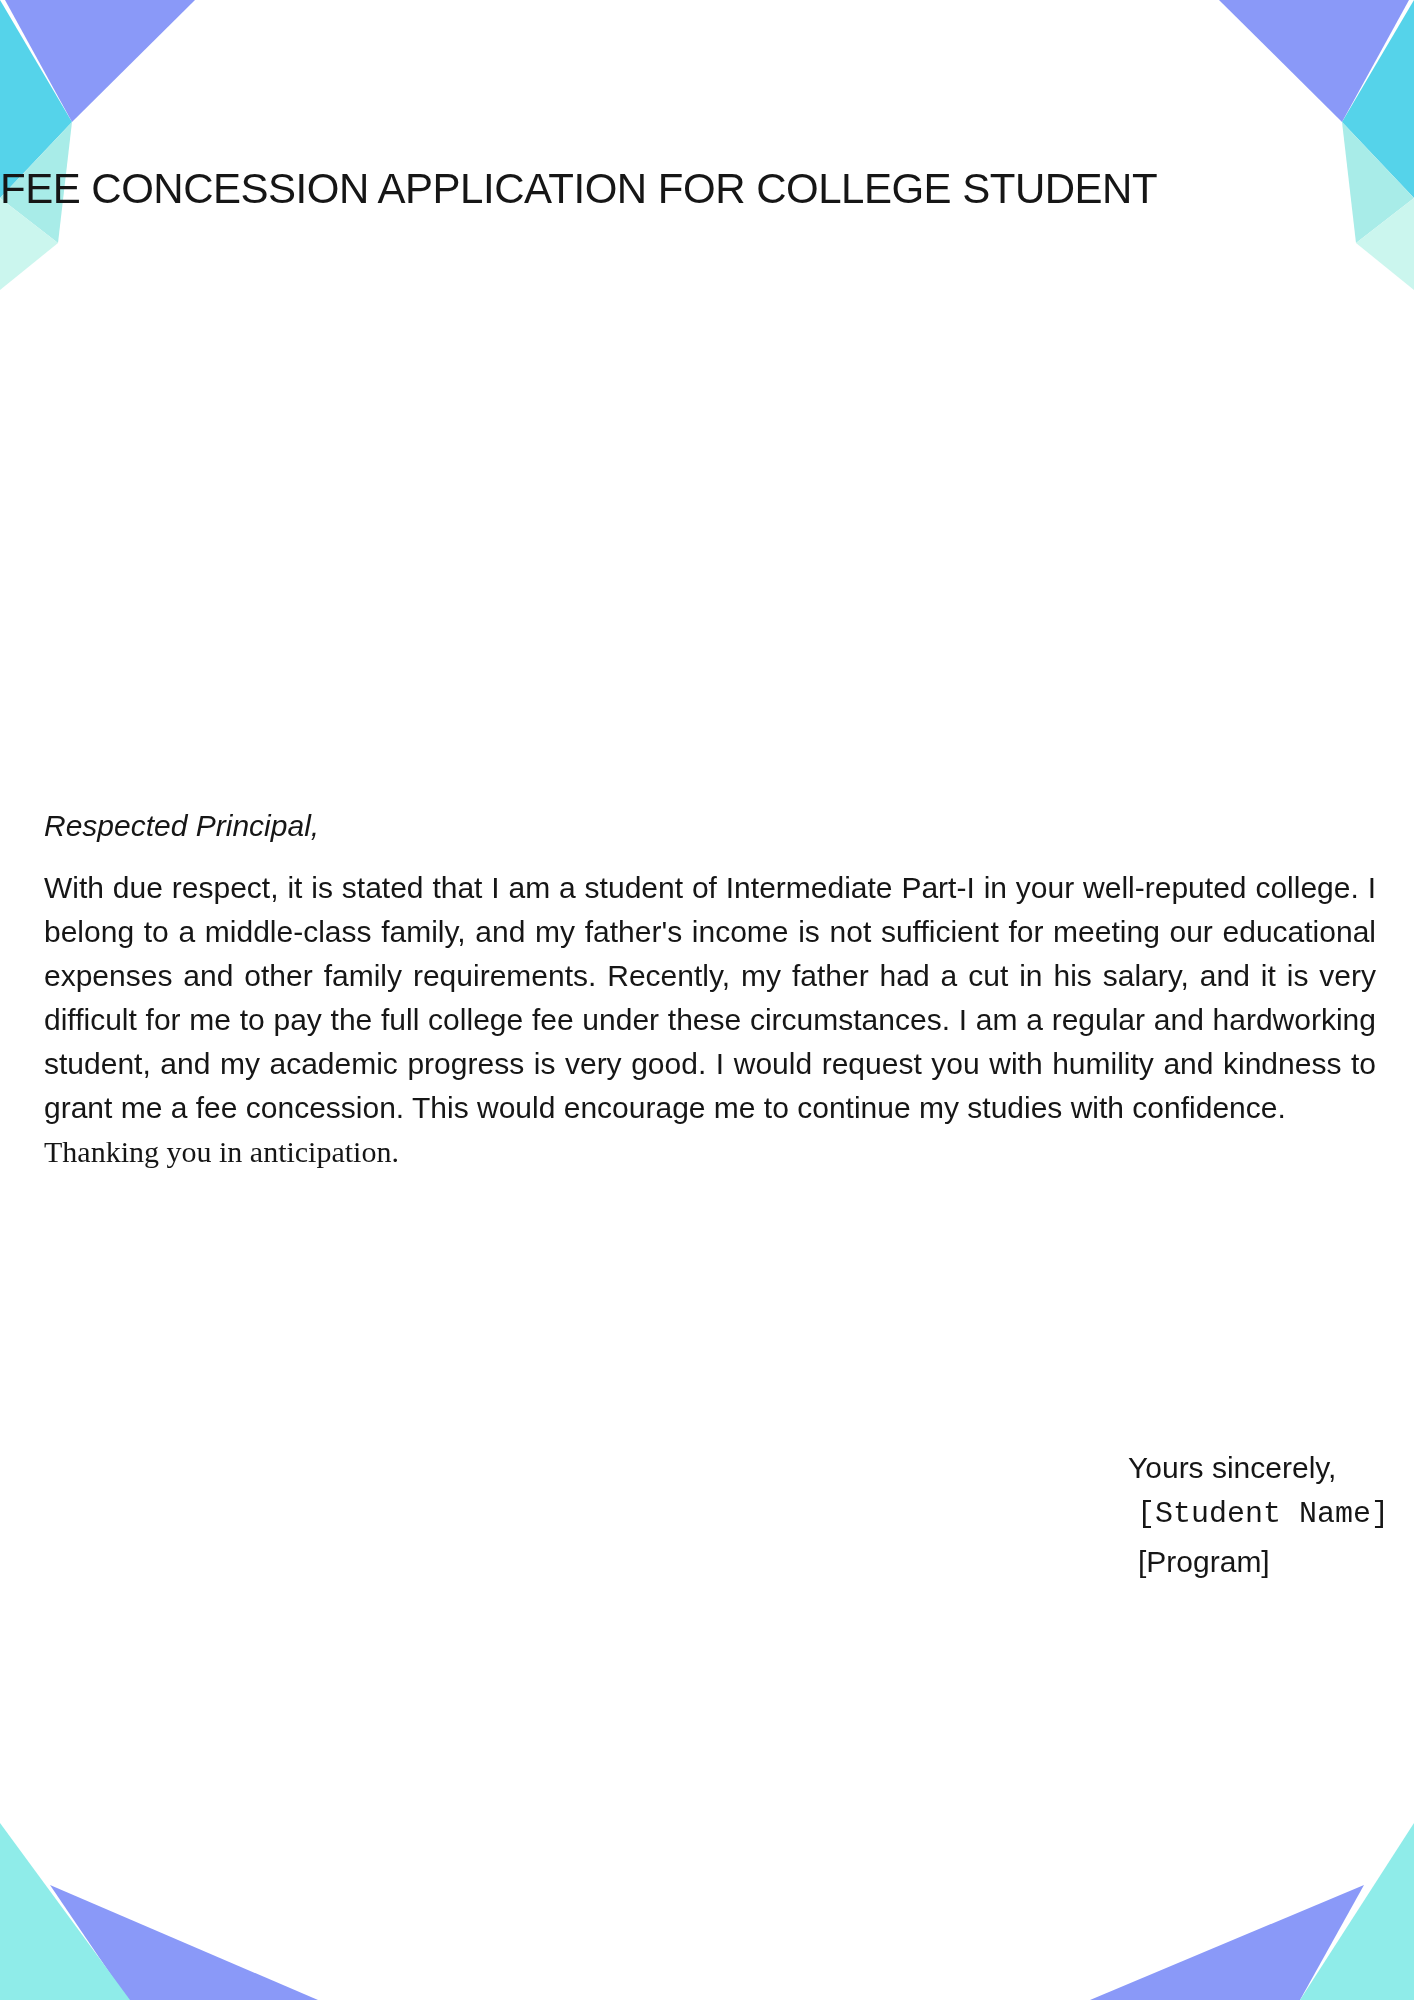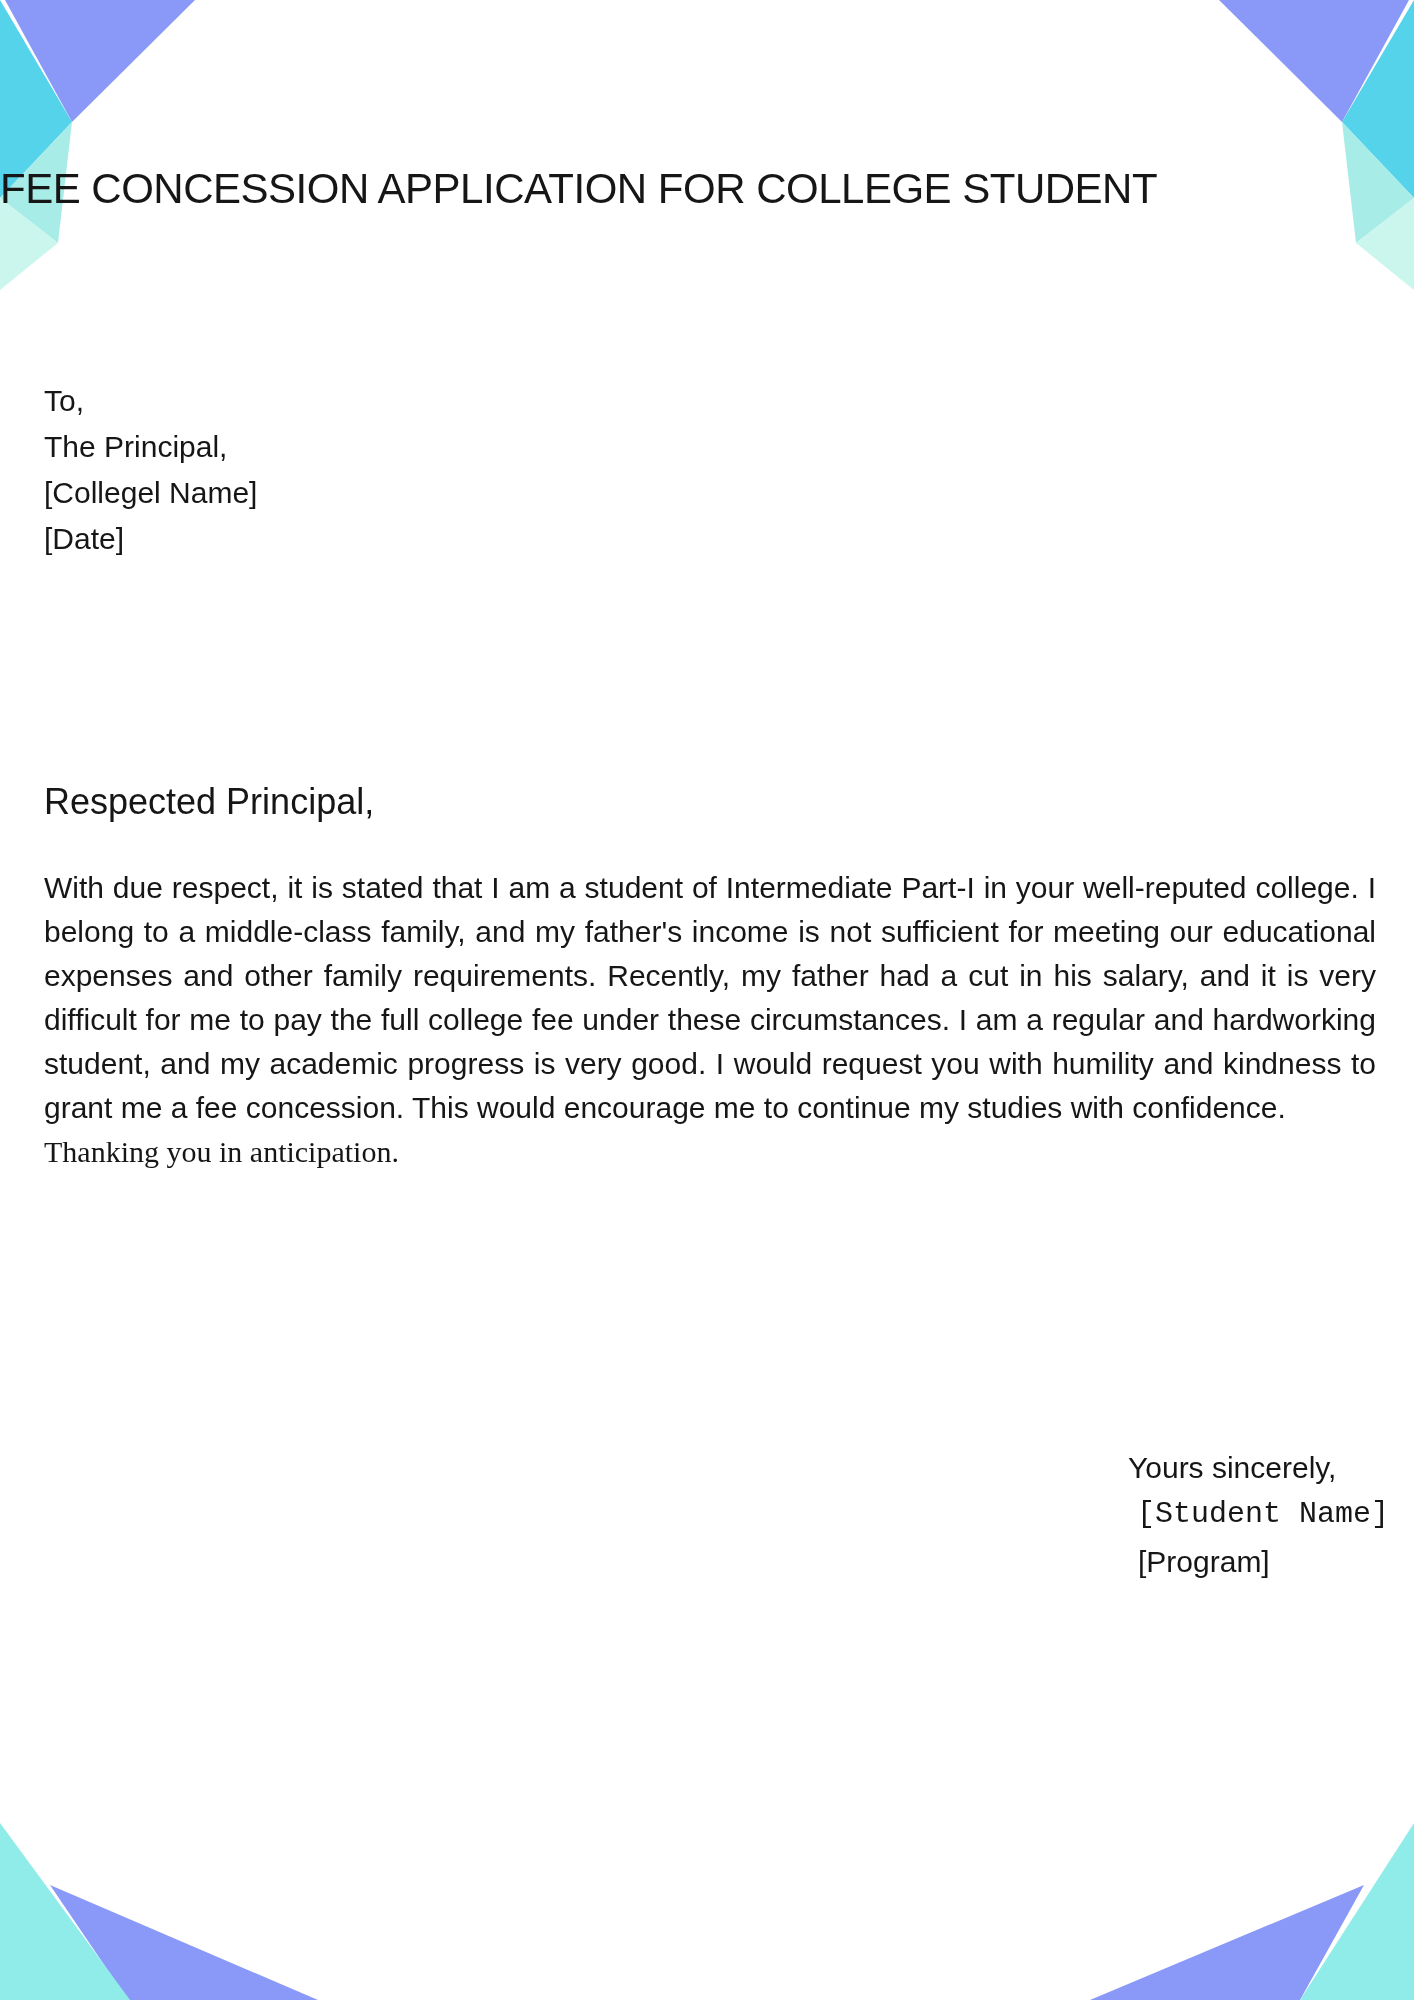--- a/index.html
+++ b/index.html
@@ -47,25 +47,26 @@
   .subject {
     position: absolute;
     top: 680px;
     left: 44px;
     font-size: 30px;
     line-height: 45px;
     white-space: nowrap;
   }
   .salutation {
     position: absolute;
-    top: 779px;
+    top: 803px;
     left: 44px;
-    font-size: 36px;
+    font-size: 30px;
     line-height: 45px;
     white-space: nowrap;
+    font-style: italic;
   }
   .bodytext {
     position: absolute;
     top: 866px;
     left: 44px;
     width: 1332px;
     font-size: 30px;
     line-height: 44px;
   }
   .bodytext .para {
@@ -106,26 +107,20 @@
 
     <polygon points="50,1885 318,2000 128,2000" fill="#8A99F8"></polygon>
     <polygon points="0,1823 130,2000 0,2000" fill="#8FECE9"></polygon>
 
     <polygon points="1364,1885 1090,2000 1300,2000" fill="#8A99F8"></polygon>
     <polygon points="1414,1823 1300,2000 1414,2000" fill="#8FECE9"></polygon>
   </svg>
 
   <h1 class="title">FEE CONCESSION APPLICATION FOR COLLEGE STUDENT</h1>
 
-  <div class="recipient">
-    <div>To,</div>
-    <div>The Principal,</div>
-    <div>[Collegel Name]</div>
-    <div>[Date]</div>
-  </div>
 
 
   <div class="salutation">Respected Principal,</div>
 
   <div class="bodytext">
     <p class="para">With due respect, it is stated that I am a student of Intermediate Part-I in your well-reputed college. I belong to a middle-class family, and my father's income is not sufficient for meeting our educational expenses and other family requirements. Recently, my father had a cut in his salary, and it is very difficult for me to pay the full college fee under these circumstances. I am a regular and hardworking student, and my academic progress is very good. I would request you with humility and kindness to grant me a fee concession. This would encourage me to continue my studies with confidence.</p>
     <div class="thanks">Thanking you in anticipation.</div>
   </div>
 
   <div class="signature">

